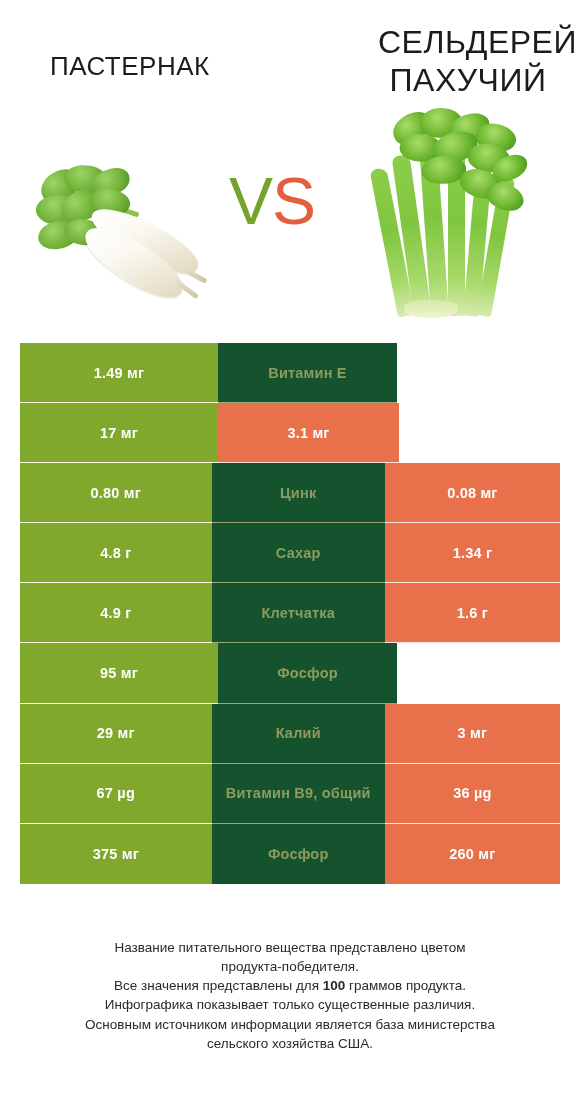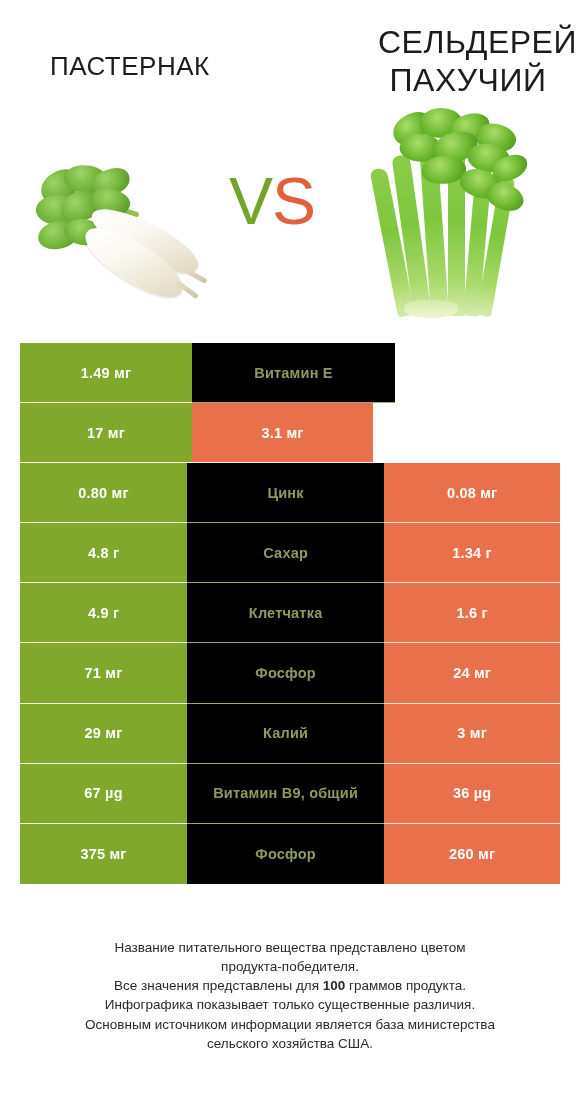--- a/index.html
+++ b/index.html
@@ -90,25 +90,25 @@
     width:540px; height:541px;
   }
   .row {
     display:flex; width:540px; height:60.1px;
   }
   .cell {
     display:flex; align-items:center; justify-content:center;
     font-size:14.5px; font-weight:700; letter-spacing:0.2px;
   }
   .cell-left {
-    width:172px; background:#7fa82c; color:#ffffff;
+    width:198px; background:#7fa82c; color:#ffffff;
     border-bottom:1.5px solid #ffffe4;
   }
   .cell-mid {
-    width:203px; background:#000000; color:#8d9b5e;
+    width:179px; background:#14532d; color:#8d9b5e;
     border-bottom:1px solid #9aa86d;
     font-size:14.5px; font-weight:700;
   }
   .cell-right {
     width:181px; background:#e8714c; color:#ffffff;
     border-bottom:1.5px solid #fde8de;
   }
   .row:last-child .cell-left,
   .row:last-child .cell-mid,
   .row:last-child .cell-right { border-bottom:none; }
@@ -202,23 +202,22 @@
     <div class="cell cell-right">1.34 г</div>
   </div>
 
   <div class="row">
     <div class="cell cell-left">4.9 г</div>
     <div class="cell cell-mid">Клетчатка</div>
     <div class="cell cell-right">1.6 г</div>
   </div>
 
   <div class="row">
-    <div class="cell cell-left">71 мг</div>
+    <div class="cell cell-left">95 мг</div>
     <div class="cell cell-mid">Фосфор</div>
-    <div class="cell cell-right">24 мг</div>
   </div>
 
   <div class="row">
     <div class="cell cell-left">29 мг</div>
     <div class="cell cell-mid">Калий</div>
     <div class="cell cell-right">3 мг</div>
   </div>
 
   <div class="row">
     <div class="cell cell-left">67 µg</div>

